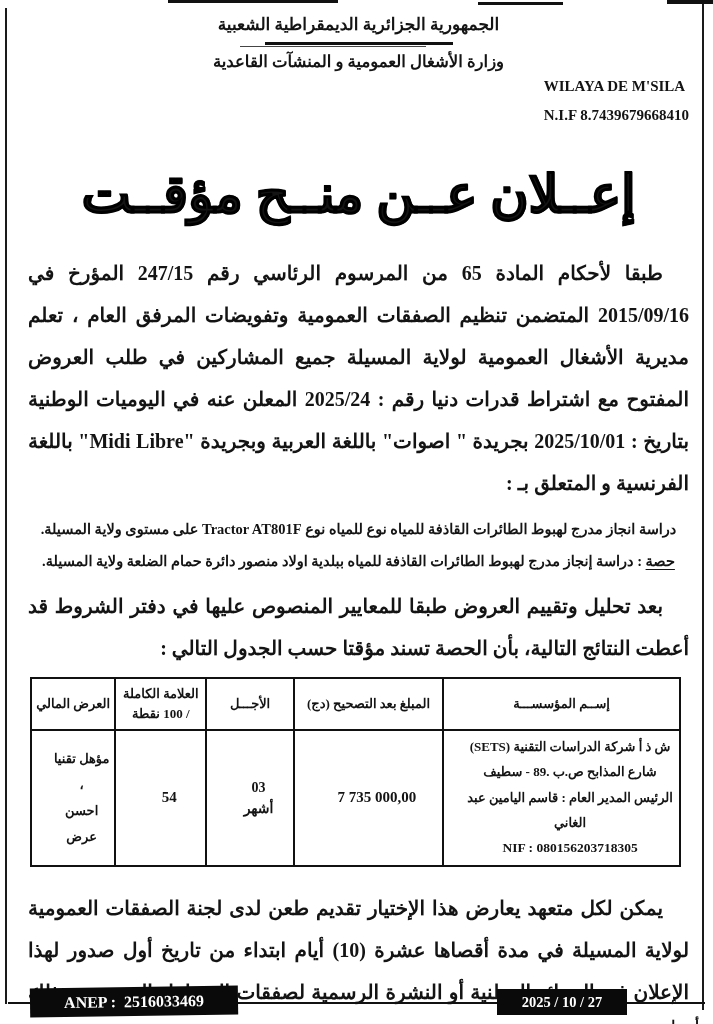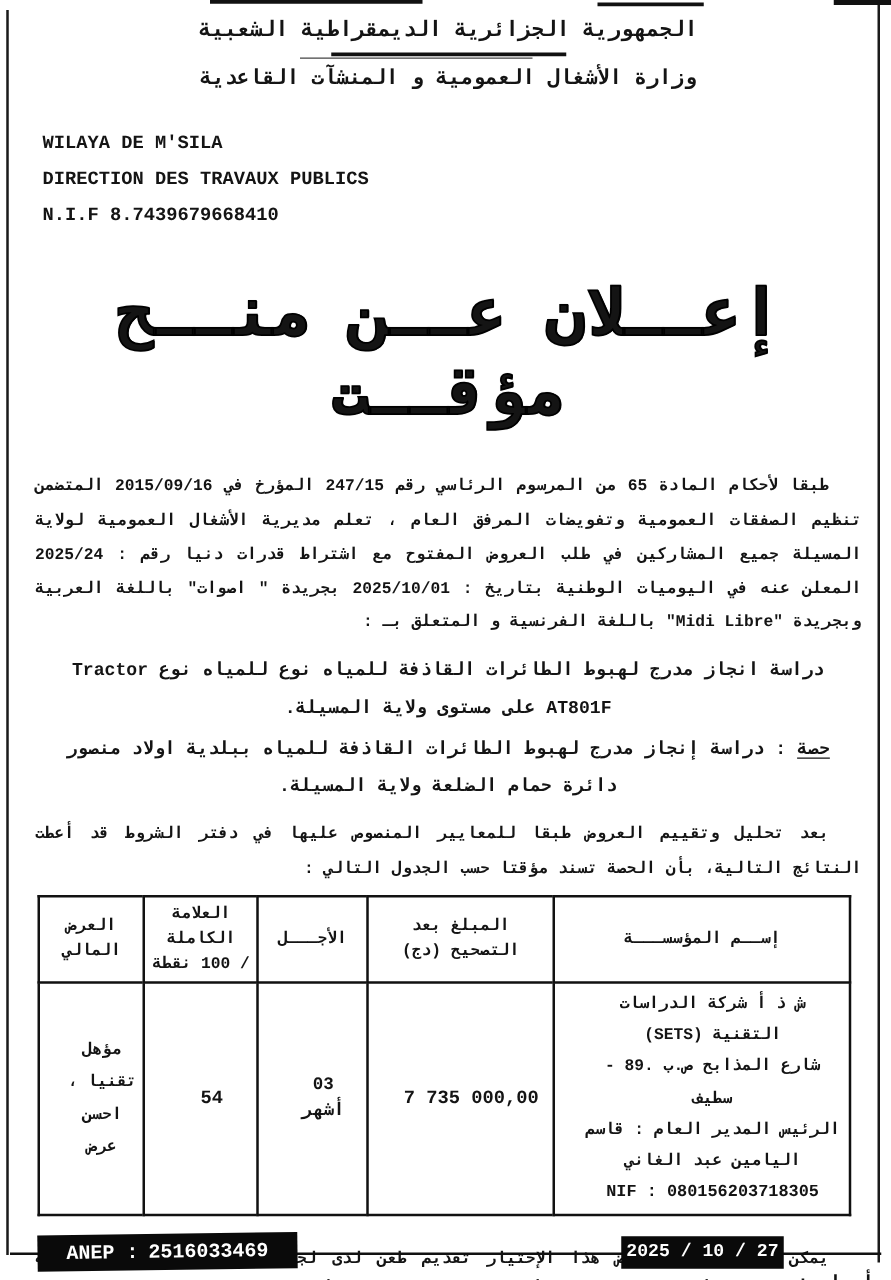--- a/index.html
+++ b/index.html
@@ -3,21 +3,21 @@
 <meta charset="utf-8">
 <style>
   :root { --ink:#141414; --paper:#ffffff; }
   * { box-sizing: border-box; }
   html,body { margin:0; padding:0; background:#ffffff; }
   .page {
     position: relative;
     width: 713px; height: 1024px;
     background: var(--paper);
     color: var(--ink);
-    font-family: Liberation Mono, monospace;
+    font-family: Liberation Serif, serif;
     overflow: hidden;
   }
   
   .frame-left  { position:absolute; left:5px;  top:8px;  width:2px; height:996px; background:#1a1a1a; }
   .frame-right { position:absolute; right:9px; top:0;    width:2px; height:1010px; background:#1a1a1a; }
   .art-top-1 { position:absolute; left:168px; top:0; width:170px; height:3px; background:#111; }
   .art-top-2 { position:absolute; left:478px; top:2px; width:85px; height:3px; background:#111; }
   .art-top-3 { position:absolute; right:0; top:0; width:46px; height:4px; background:#111; }
   .specks { position:absolute; left:0; top:0; width:2px; height:2px; background:transparent;
     box-shadow: 128px 298px 0 1px #9a9a9a, 612px 142px 0 1px #a8a8a8, 302px 558px 0 1px #9f9f9f,
@@ -25,38 +25,38 @@
                 214px 118px 0 1px #b0b0b0, 676px 424px 0 1px #8c8c8c, 52px 520px 0 1px #ადc; }
   .content { position:relative; padding: 14px 24px 0 28px; }
 
   
   .hdr { text-align:center; direction:rtl; }
   .hdr-republic { font-size:17px; font-weight:bold; letter-spacing:.2px; }
   .hdr-divider { width:188px; height:2.5px; background:#111; margin:7px auto 7px; box-shadow:-26px 3px 0 -1px #444; }
   .hdr-ministry { font-size:16.5px; font-weight:bold; }
 
   
-  .issuer-row { display:flex; justify-content:flex-start; align-items:flex-start; margin-top:28px; }
+  .issuer-row { display:flex; justify-content:flex-end; align-items:flex-start; }
   .issuer-fr { direction:ltr; text-align:left; font-weight:bold; font-size:15px; line-height:1.95; margin-left:6px; }
   .issuer-ar { direction:rtl; text-align:right; font-weight:bold; margin-right:2px; }
   .issuer-ar .l1 { font-size:16.5px; }
   .issuer-ar .l2 { font-size:16px; line-height:2.0; }
   .issuer-ar .l3 { font-size:13.5px; line-height:1.9; }
 
   
   .big-title {
     margin-top:34px; text-align:center; direction:rtl;
     font-size:52px; font-weight:bold;
     -webkit-text-stroke:1.4px #000;
     text-shadow:0 0 1px #000, 1px 0 0 #000;
   }
 
   
   .body-text { direction:rtl; margin-top:28px; }
-  .para { font-size:13px; font-weight:bold; line-height:2.1; text-align:justify; text-indent:26px; margin:0; }
+  .para { font-size:20px; font-weight:bold; line-height:2.1; text-align:justify; text-indent:26px; margin:0; }
   .line-center { font-size:14.5px; font-weight:bold; line-height:2.1; text-align:center; margin:10px 0 0; }
   .lot-line { margin-top:2px; }
   .lot-label { text-decoration:underline; text-underline-offset:3px; }
   .p4 { margin-top:8px; }
 
   
   .tbl-wrap { margin:8px 8px 0 2px; }
   table.results { width:100%; border-collapse:collapse; direction:rtl; border:2.5px solid #111; }
   table.results th, table.results td { border:2px solid #111; font-weight:bold; text-align:center; vertical-align:middle; padding:3px 4px; }
   table.results thead th { height:52px; font-size:13px; line-height:1.55; }
@@ -104,21 +104,20 @@
 
     <div class="hdr">
       <div class="hdr-republic">الجمهورية الجزائرية الديمقراطية الشعبية</div>
       <div class="hdr-divider"></div>
       <div class="hdr-ministry">وزارة الأشغال العمومية و المنشآت القاعدية</div>
     </div>
 
     <div class="issuer-row">
       <div class="issuer-fr">
         <div>WILAYA DE M'SILA</div>
-        <div>DIRECTION DES TRAVAUX PUBLICS</div>
         <div>N.I.F 8.7439679668410</div>
       </div>
     </div>
 
     <div class="big-title">إعــلان عــن منــح مؤقــت</div>
 
     <div class="body-text">
       <p class="para">طبقا لأحكام المادة 65 من المرسوم الرئاسي رقم 247/15 المؤرخ في 2015/09/16 المتضمن تنظيم الصفقات العمومية وتفويضات المرفق العام ، تعلم مديرية الأشغال العمومية لولاية المسيلة جميع المشاركين في طلب العروض المفتوح مع اشتراط قدرات دنيا رقم : 2025/24 المعلن عنه في اليوميات الوطنية بتاريخ : 2025/10/01 بجريدة " اصوات" باللغة العربية وبجريدة "Midi Libre" باللغة الفرنسية و المتعلق بـ :</p>
       <p class="line-center">دراسة انجاز مدرج لهبوط الطائرات القاذفة للمياه نوع للمياه نوع Tractor AT801F على مستوى ولاية المسيلة.</p>
       <p class="line-center lot-line"><span class="lot-label">حصة</span><span> : دراسة إنجاز مدرج لهبوط الطائرات القاذفة للمياه ببلدية اولاد منصور دائرة حمام الضلعة ولاية المسيلة.</span></p>

